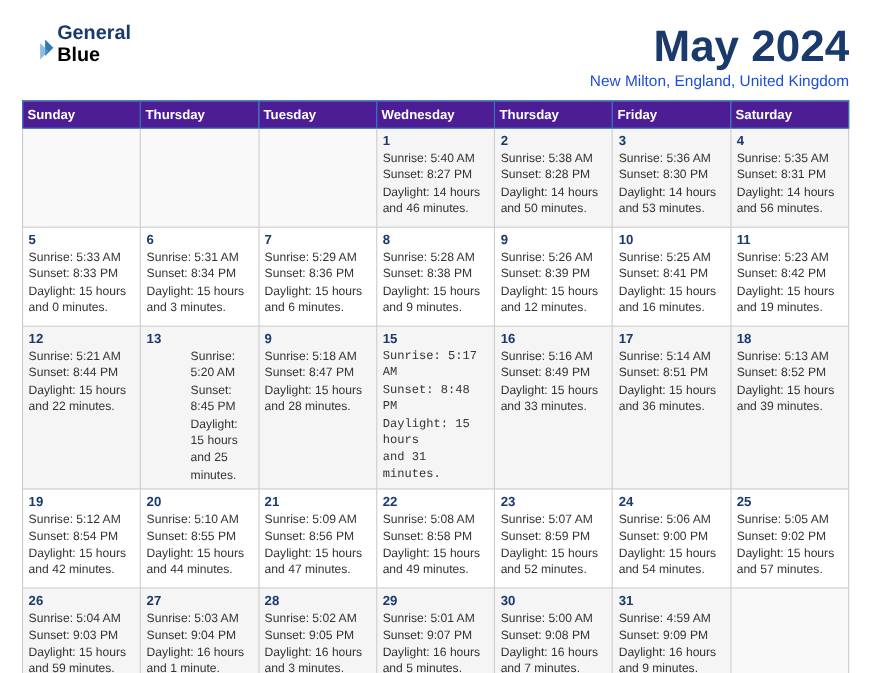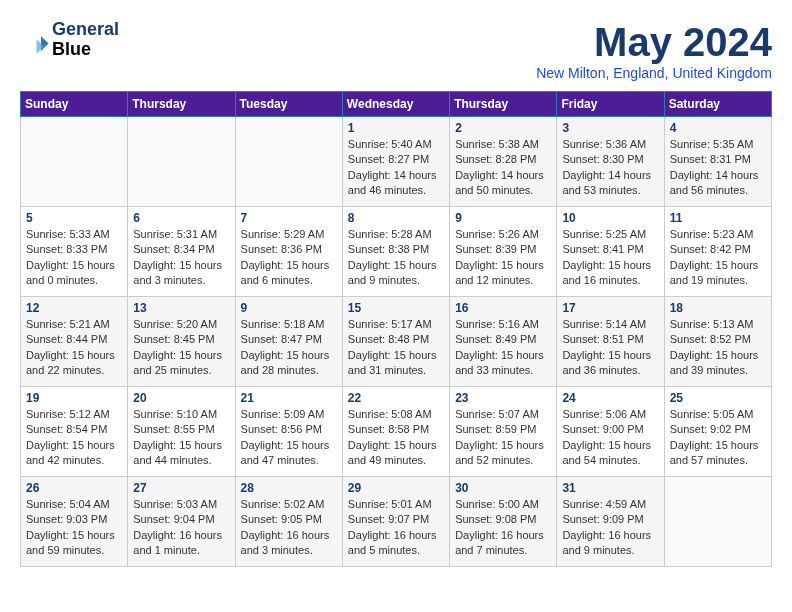--- a/index.html
+++ b/index.html
@@ -207,35 +207,35 @@
       <tr>
         <td>
           <div class="day-number">12</div>
           <div class="day-info" style="white-space: pre-line;">Sunrise: 5:21 AM
 Sunset: 8:44 PM
 Daylight: 15 hours
 and 22 minutes.</div>
         </td>
         <td>
           <div class="day-number">13</div>
-          <div class="day-info" style="white-space: pre-line;">Sunrise: 5:20 AM
+          <div class="day-info" style="white-space: pre-line; margin-left: 40px;">Sunrise: 5:20 AM
 Sunset: 8:45 PM
 Daylight: 15 hours
 and 25 minutes.</div>
         </td>
         <td>
           <div class="day-number">9</div>
           <div class="day-info" style="white-space: pre-line;">Sunrise: 5:18 AM
 Sunset: 8:47 PM
 Daylight: 15 hours
 and 28 minutes.</div>
         </td>
         <td>
           <div class="day-number">15</div>
-          <div class="day-info" style="white-space: pre-line;">Sunrise: 5:17 AM
+          <div class="day-info" style="white-space: pre-line; font-family: Liberation Mono, monospace;">Sunrise: 5:17 AM
 Sunset: 8:48 PM
 Daylight: 15 hours
 and 31 minutes.</div>
         </td>
         <td>
           <div class="day-number">16</div>
           <div class="day-info" style="white-space: pre-line;">Sunrise: 5:16 AM
 Sunset: 8:49 PM
 Daylight: 15 hours
 and 33 minutes.</div>

